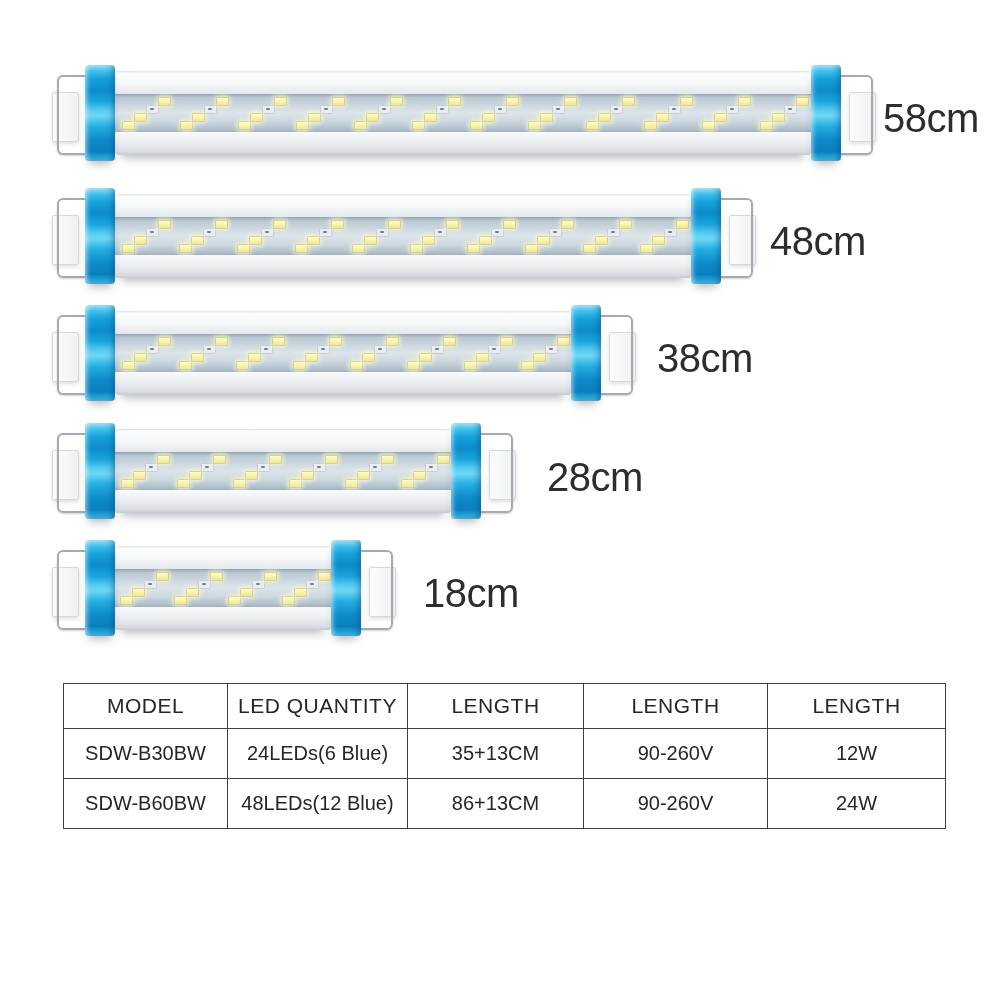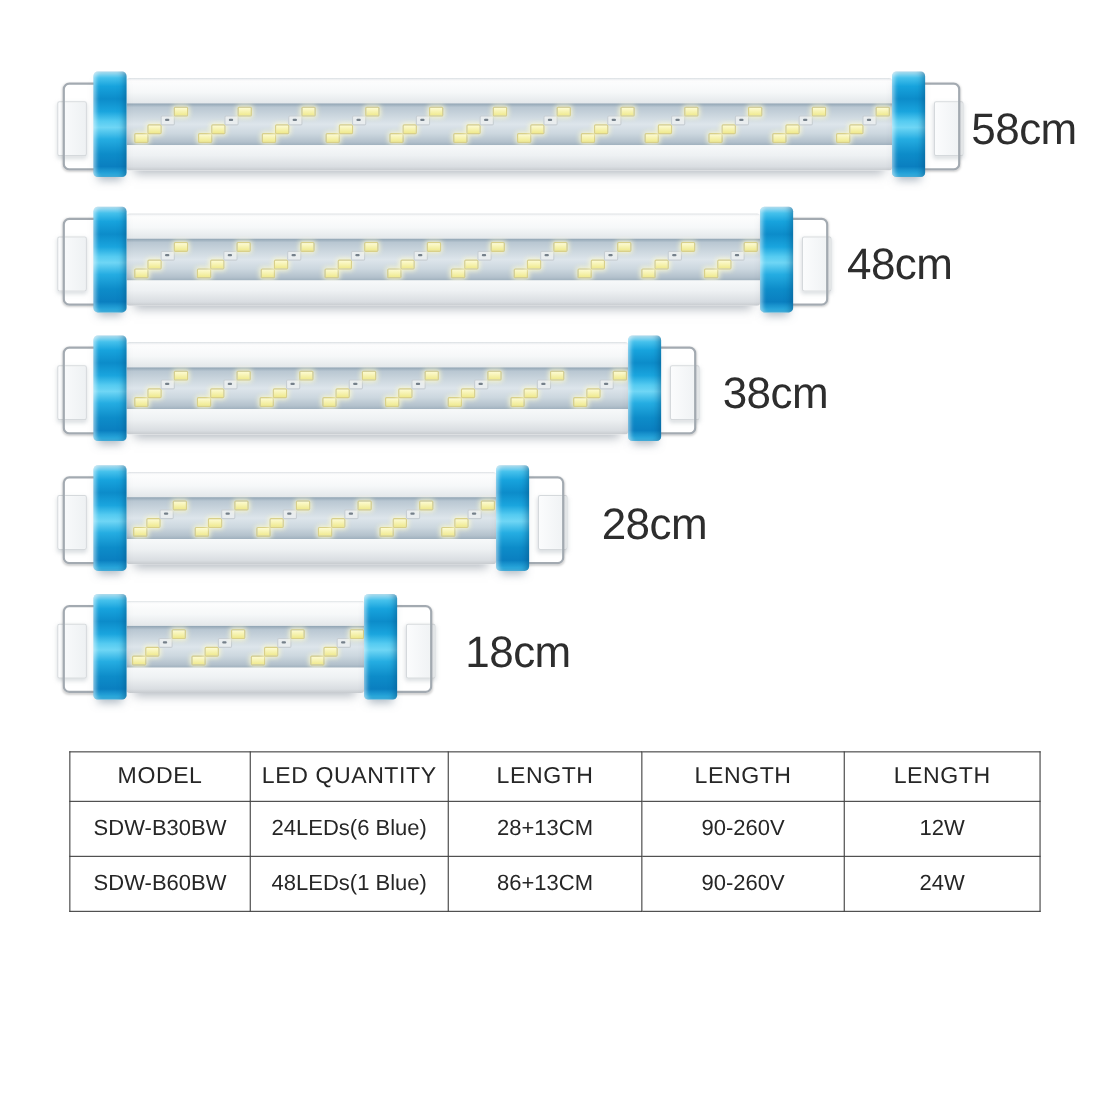--- a/index.html
+++ b/index.html
@@ -340,26 +340,26 @@
           <th>LED QUANTITY</th>
           <th>LENGTH</th>
           <th>LENGTH</th>
           <th>LENGTH</th>
         </tr>
       </thead>
     <tbody id="spec-body">
         <tr>
           <td>SDW-B30BW</td>
           <td>24LEDs(6 Blue)</td>
-          <td>28+13CM</td>
+          <td>35+13CM</td>
           <td>90-260V</td>
           <td>12W</td>
         </tr>
         <tr>
           <td>SDW-B60BW</td>
-          <td>48LEDs(1 Blue)</td>
+          <td>48LEDs(12 Blue)</td>
           <td>86+13CM</td>
           <td>90-260V</td>
           <td>24W</td>
         </tr>
       </tbody>
   </table>
 </div>
 
 </body></html>

